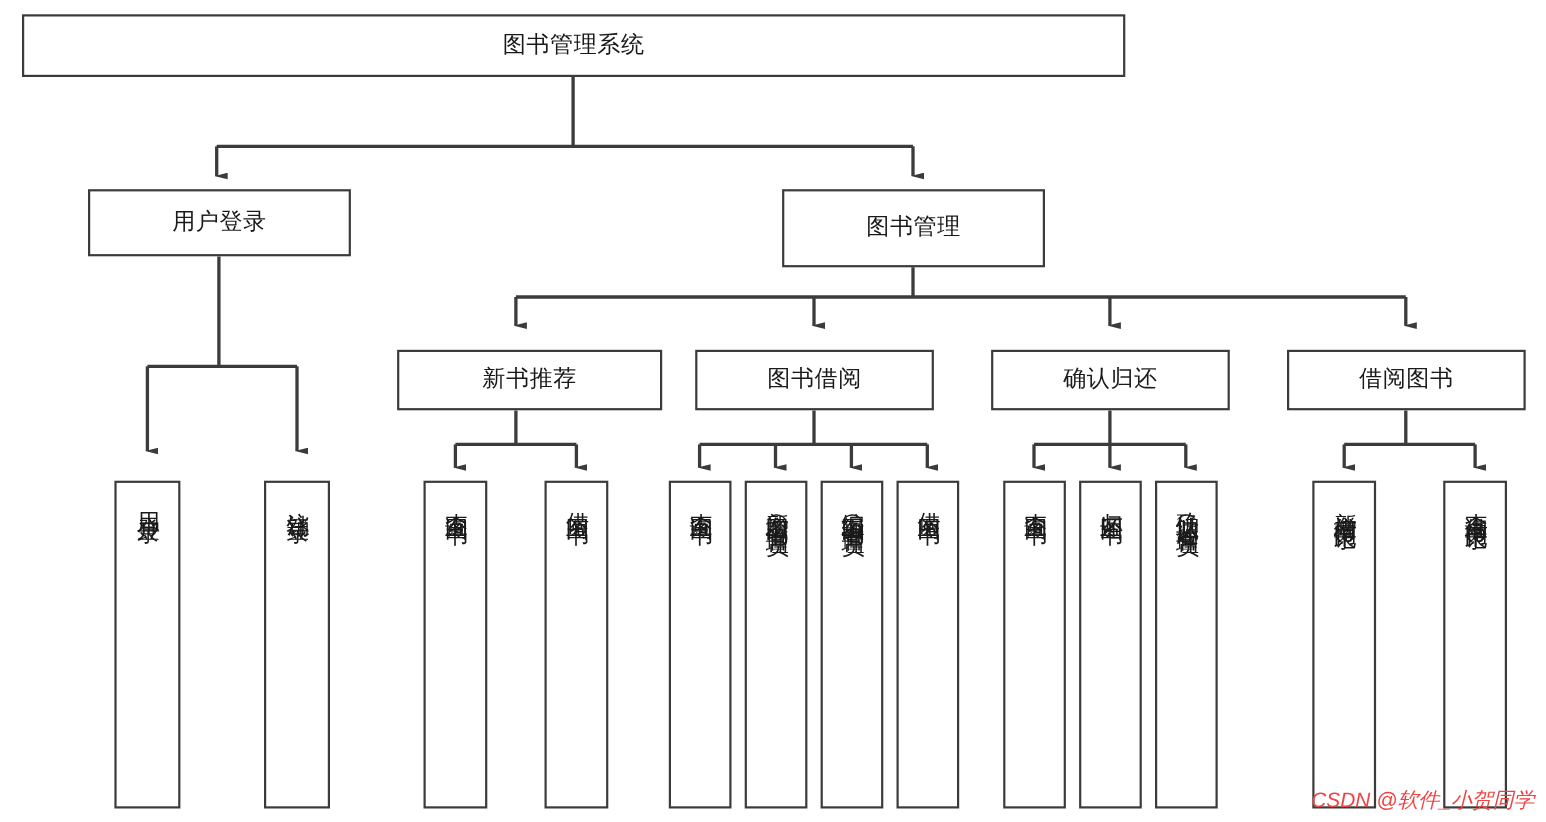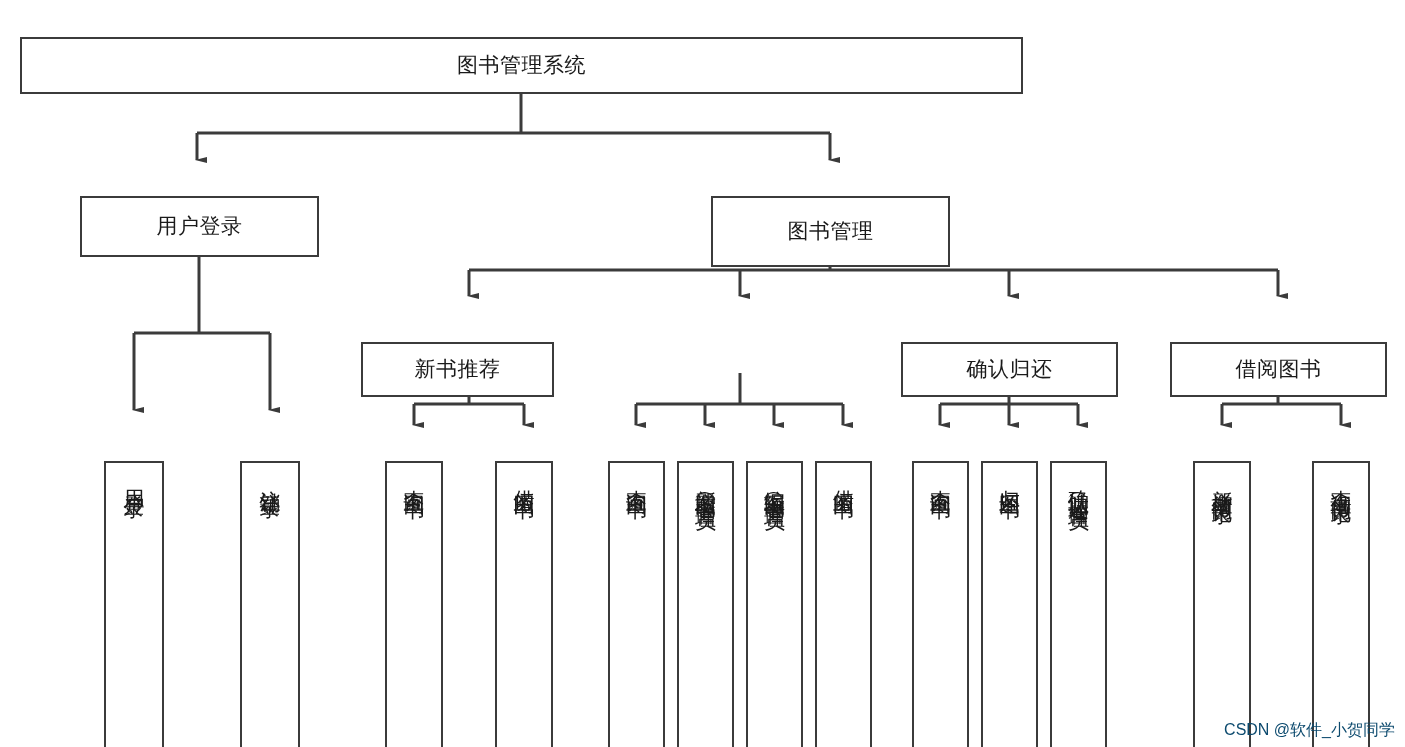--- a/index.html
+++ b/index.html
@@ -26,21 +26,20 @@
     pointer-events: none;
   }
   .node {
     position: absolute;
     box-sizing: border-box;
     border: 2px solid #3b3b3b;
     background: #ffffff;
     display: flex;
     align-items: center;
     justify-content: center;
-    margin-top: 24px;
   }
   .node .label {
     color: #1a1a1a;
     font-size: 21px;
     line-height: 1.15;
     letter-spacing: 0.5px;
     white-space: nowrap;
   }
   .node.vert {
     align-items: flex-start;
@@ -52,24 +51,25 @@
     text-orientation: upright;
     -webkit-writing-mode: vertical-rl;
     font-size: 21px;
     letter-spacing: 3px;
     white-space: nowrap;
   }
   #watermark {
     position: absolute;
     right: 10px;
     bottom: 6px;
-    color: #0c4a6e;
-    font-size: 16px;
+    color: #ef4444;
+    font-size: 19px;
     white-space: nowrap;
     user-select: none;
+    font-style: italic;
   }
 </style>
 </head>
 <body>
 
 <div id="canvas">
 
   <svg class="connectors" viewBox="0 0 1405 747">
     <defs>
       <marker id="arrow" markerWidth="10" markerHeight="12" refX="3" refY="10" orient="auto" markerUnits="userSpaceOnUse">
@@ -125,22 +125,25 @@
     <span class="label">图书管理系统</span>
   </div>
 
   <div class="node" style="left:80px; top:172px; width:239px; height:61px;">
     <span class="label">用户登录</span>
   </div>
   <div class="node" style="left:711px; top:172px; width:239px; height:71px;">
     <span class="label">图书管理</span>
   </div>
 
-  <div class="node" style="left:361px; top:318px; width:193px; height:55px;">
+  <div class="node" style="left:361px; top:318px; width:241px; height:55px;">
     <span class="label">新书推荐</span>
+  </div>
+  <div class="node" style="left:632px; top:318px; width:217px; height:55px;">
+    <span class="label">图书借阅</span>
   </div>
   <div class="node" style="left:901px; top:318px; width:217px; height:55px;">
     <span class="label">确认归还</span>
   </div>
   <div class="node" style="left:1170px; top:318px; width:217px; height:55px;">
     <span class="label">借阅图书</span>
   </div>
 
   <div class="node vert" style="left:104px; top:437px; width:60px; height:298px;">
     <span class="label">用户登录</span>

